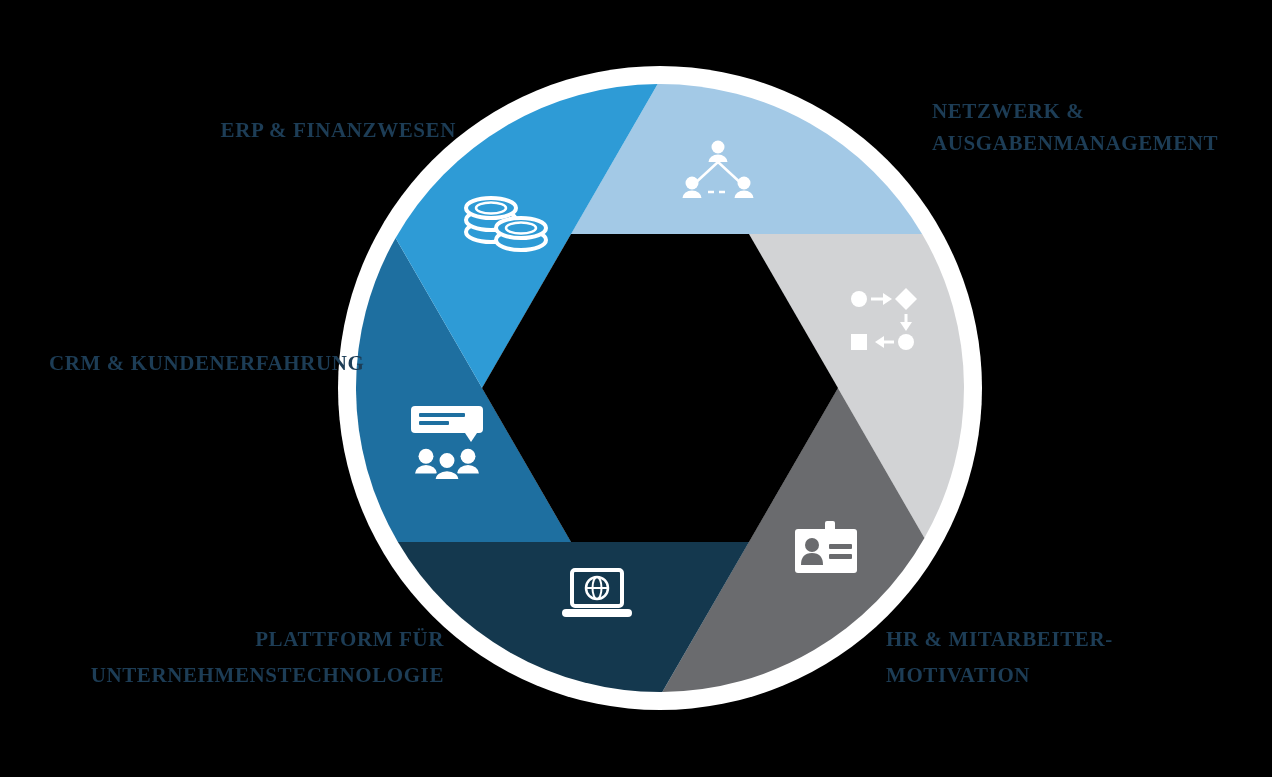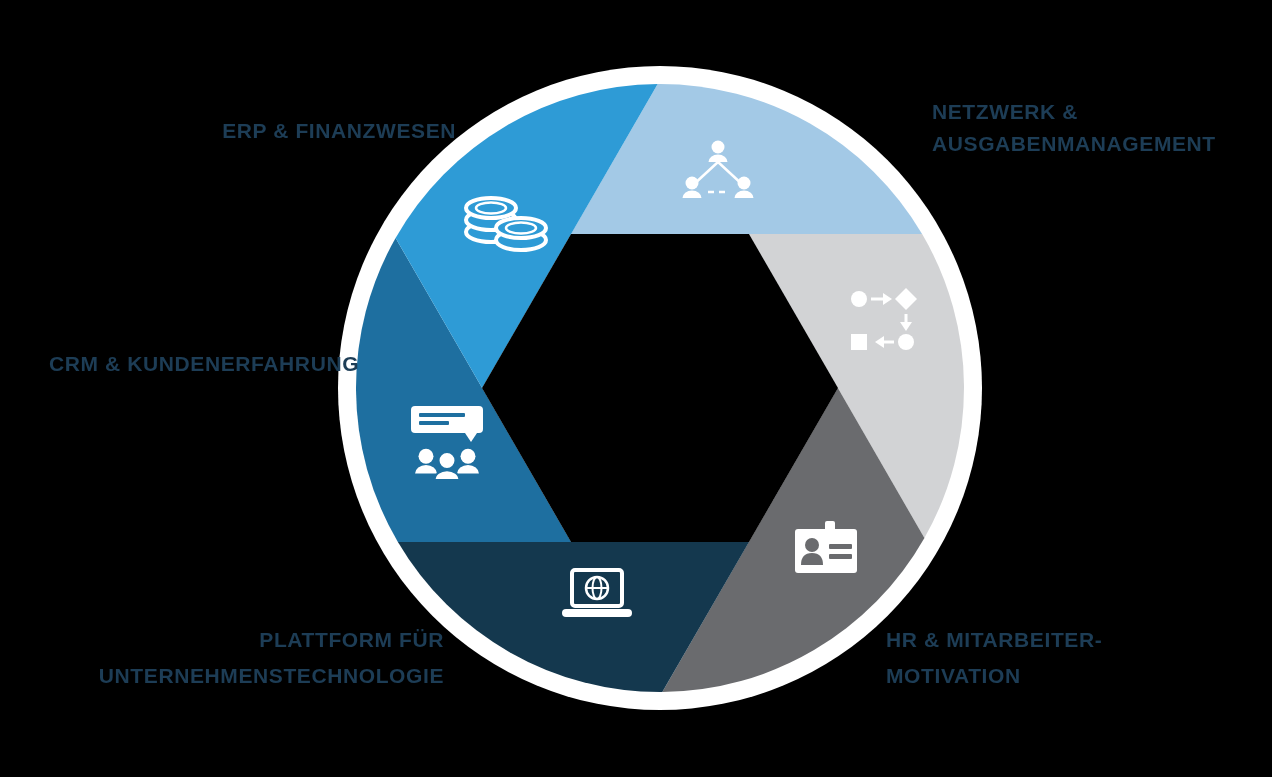--- a/index.html
+++ b/index.html
@@ -9,20 +9,21 @@
     height: 777px;
     background: #000000;
     overflow: hidden;
     font-family: "Liberation Sans", sans-serif;
   }
   .stage {
     position: relative;
     width: 1272px;
     height: 777px;
     background: #000000;
+    font-family: Liberation Serif, serif;
   }
   svg.diagram {
     position: absolute;
     left: 0;
     top: 0;
   }
   .seg-label {
     position: absolute;
     color: #1d3d56;
     font-weight: bold;

